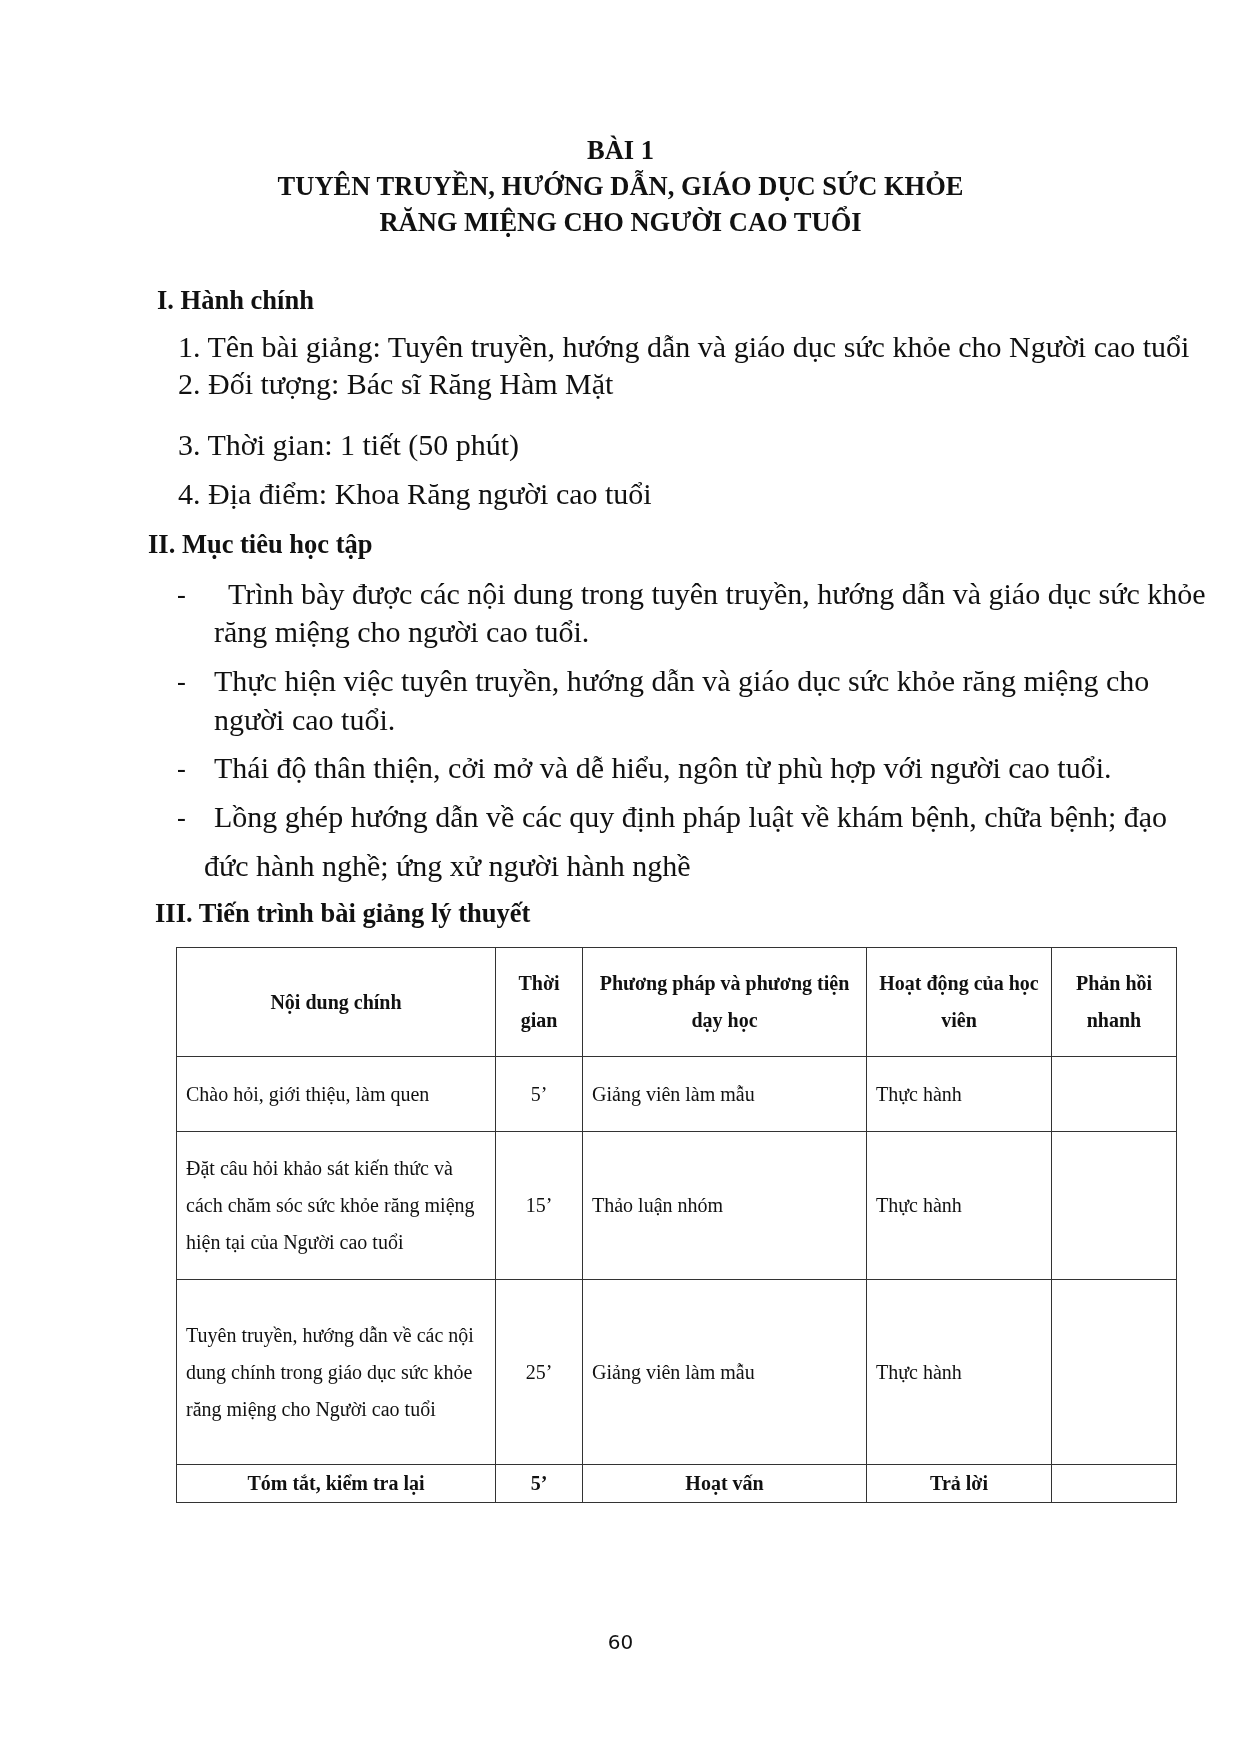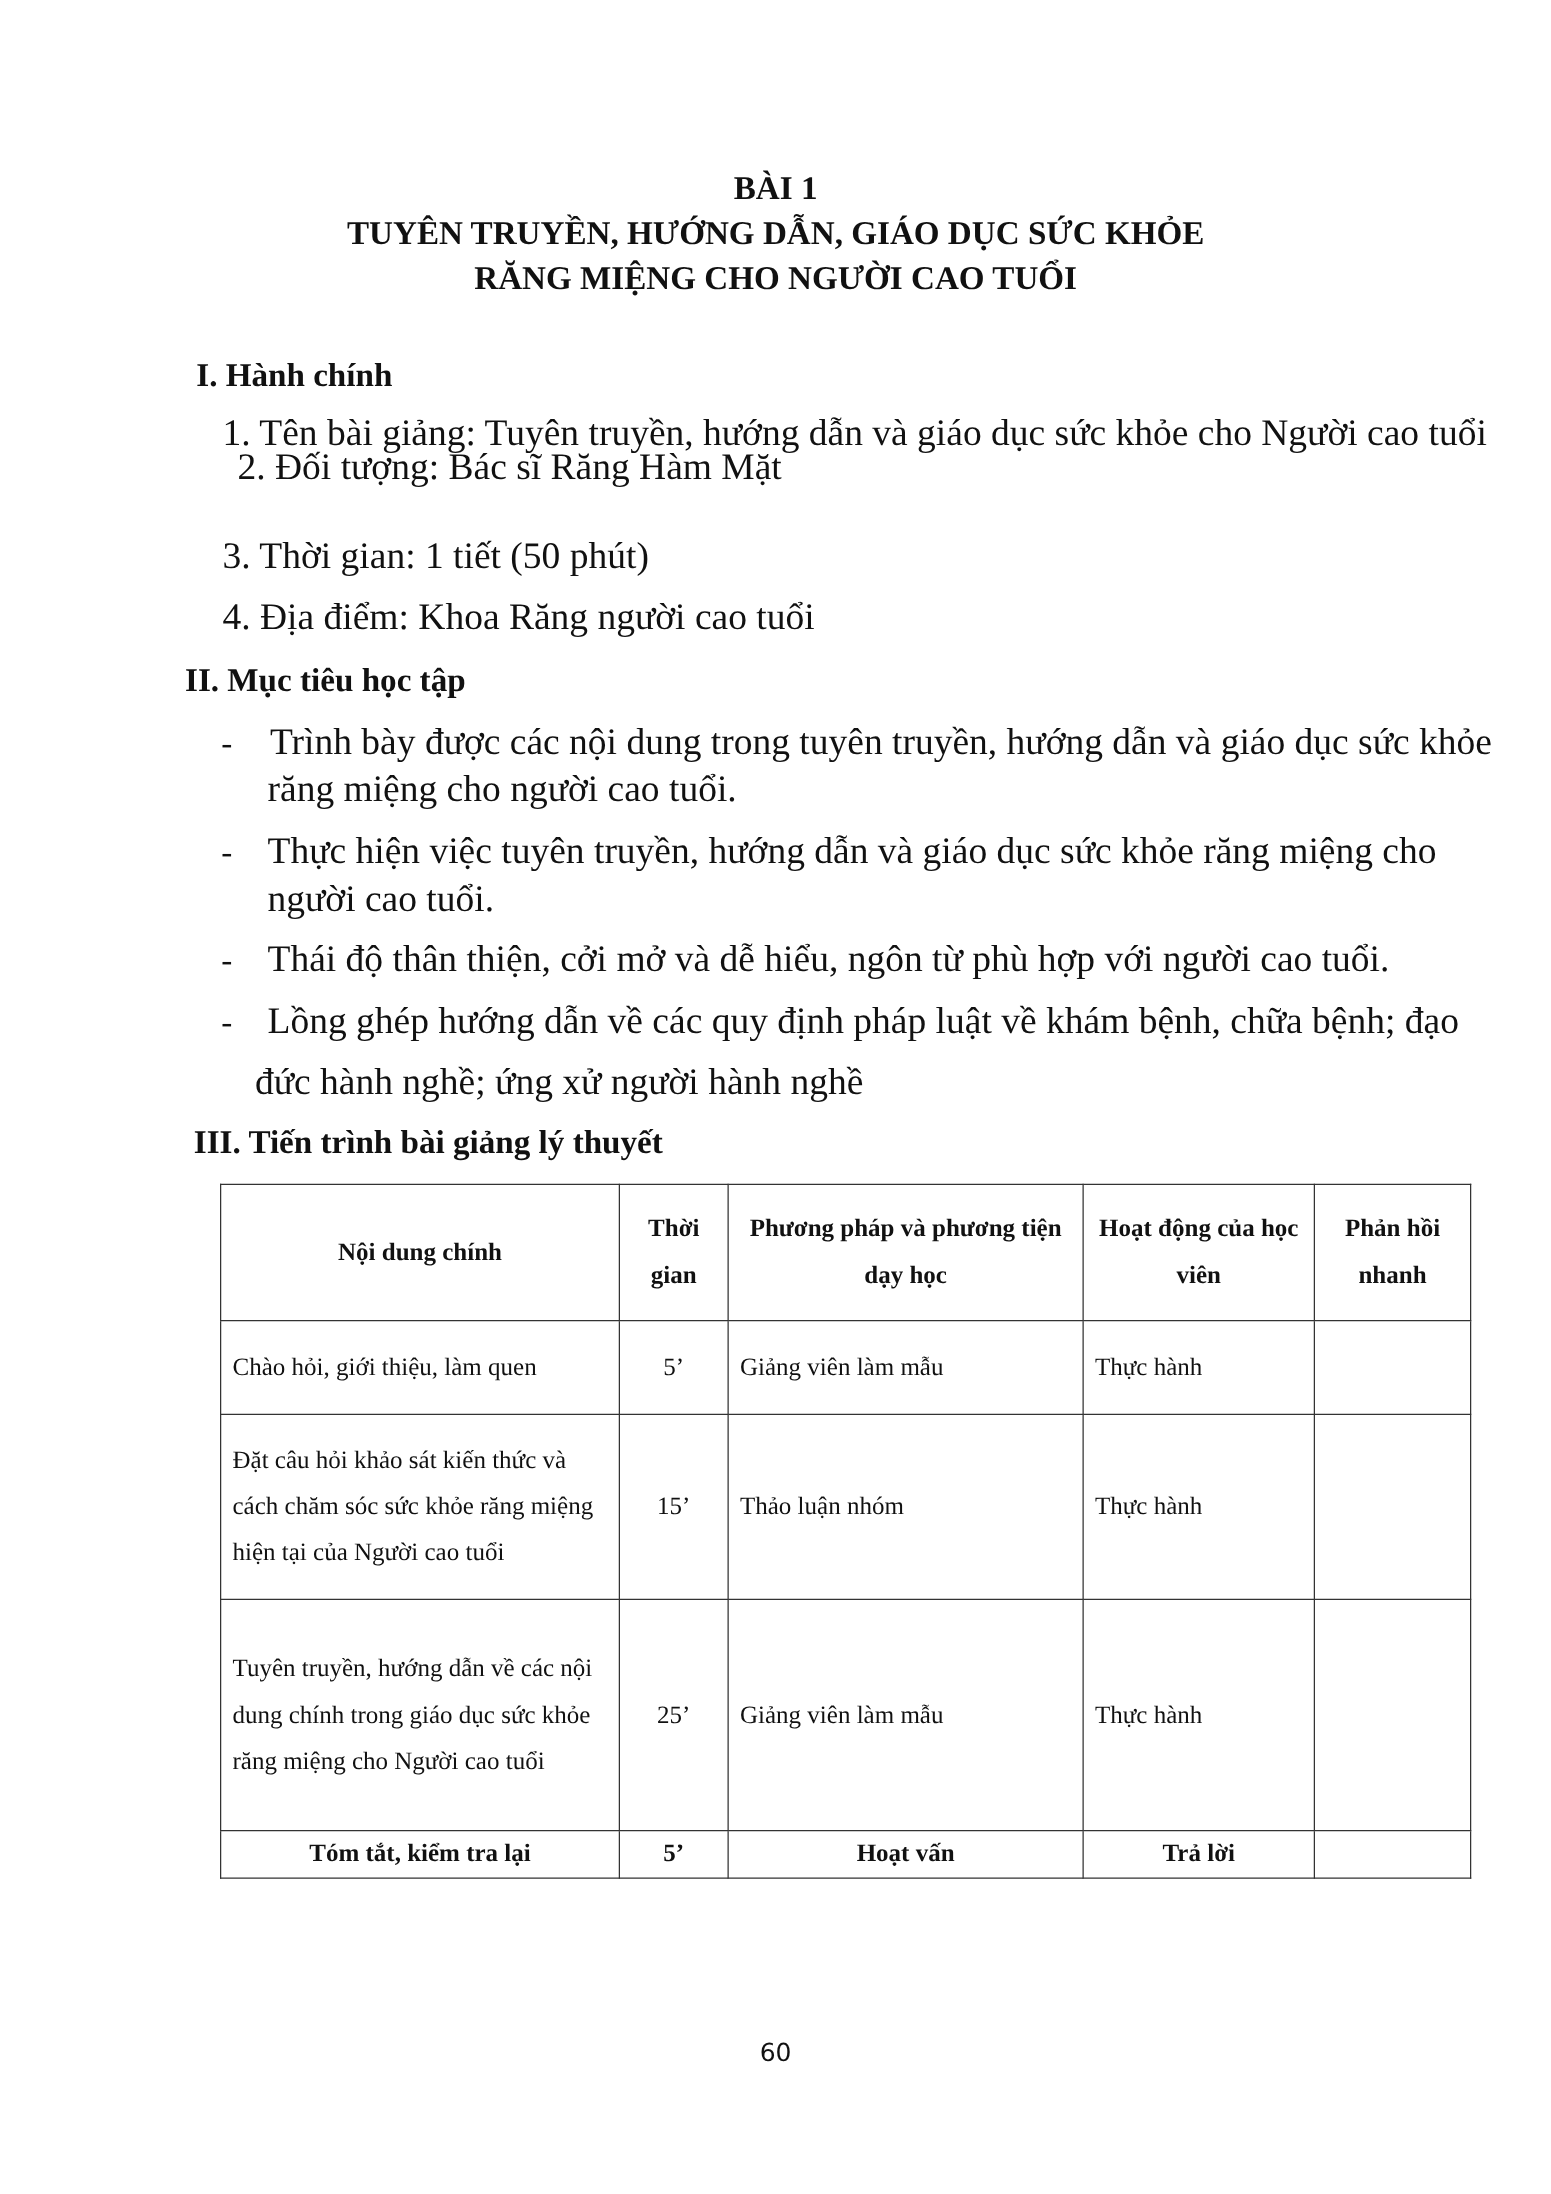--- a/index.html
+++ b/index.html
@@ -93,28 +93,28 @@
 <div class="page">
 
   <div class="title-block">
     <div>BÀI 1</div>
     <div>TUYÊN TRUYỀN, HƯỚNG DẪN, GIÁO DỤC SỨC KHỎE</div>
     <div>RĂNG MIỆNG CHO NGƯỜI CAO TUỔI</div>
   </div>
 
   <div class="h-section" style="left:157px; top:283px;">I. Hành chính</div>
   <div class="line" style="left:178px; top:330px;">1. Tên bài giảng: Tuyên truyền, hướng dẫn và giáo dục sức khỏe cho Người cao tuổi</div>
-  <div class="line" style="left:178px; top:357px;margin-left:12px;">2. Đối tượng: Bác sĩ Răng Hàm Mặt</div>
+  <div class="line" style="left:178px; top:367px;">2. Đối tượng: Bác sĩ Răng Hàm Mặt</div>
   <div class="line" style="left:178px; top:428px;">3. Thời gian: 1 tiết (50 phút)</div>
   <div class="line" style="left:178px; top:477px;">4. Địa điểm: Khoa Răng người cao tuổi</div>
 
   <div class="h-section" style="left:148px; top:527px;">II. Mục tiêu học tập</div>
 
   <div class="dash" style="left:177px; top:577px;">-</div>
-  <div class="line" style="left:216px; top:577px;">Trình bày được các nội dung trong tuyên truyền, hướng dẫn và giáo dục sức khỏe</div>
+  <div class="line" style="left:228px; top:577px;">Trình bày được các nội dung trong tuyên truyền, hướng dẫn và giáo dục sức khỏe</div>
   <div class="line" style="left:214px; top:615px;">răng miệng cho người cao tuổi.</div>
 
   <div class="dash" style="left:177px; top:664px;">-</div>
   <div class="line" style="left:214px; top:664px;">Thực hiện việc tuyên truyền, hướng dẫn và giáo dục sức khỏe răng miệng cho</div>
   <div class="line" style="left:214px; top:703px;">người cao tuổi.</div>
 
   <div class="dash" style="left:177px; top:751px;">-</div>
   <div class="line" style="left:214px; top:751px;">Thái độ thân thiện, cởi mở và dễ hiểu, ngôn từ phù hợp với người cao tuổi.</div>
 
   <div class="dash" style="left:177px; top:800px;">-</div>

